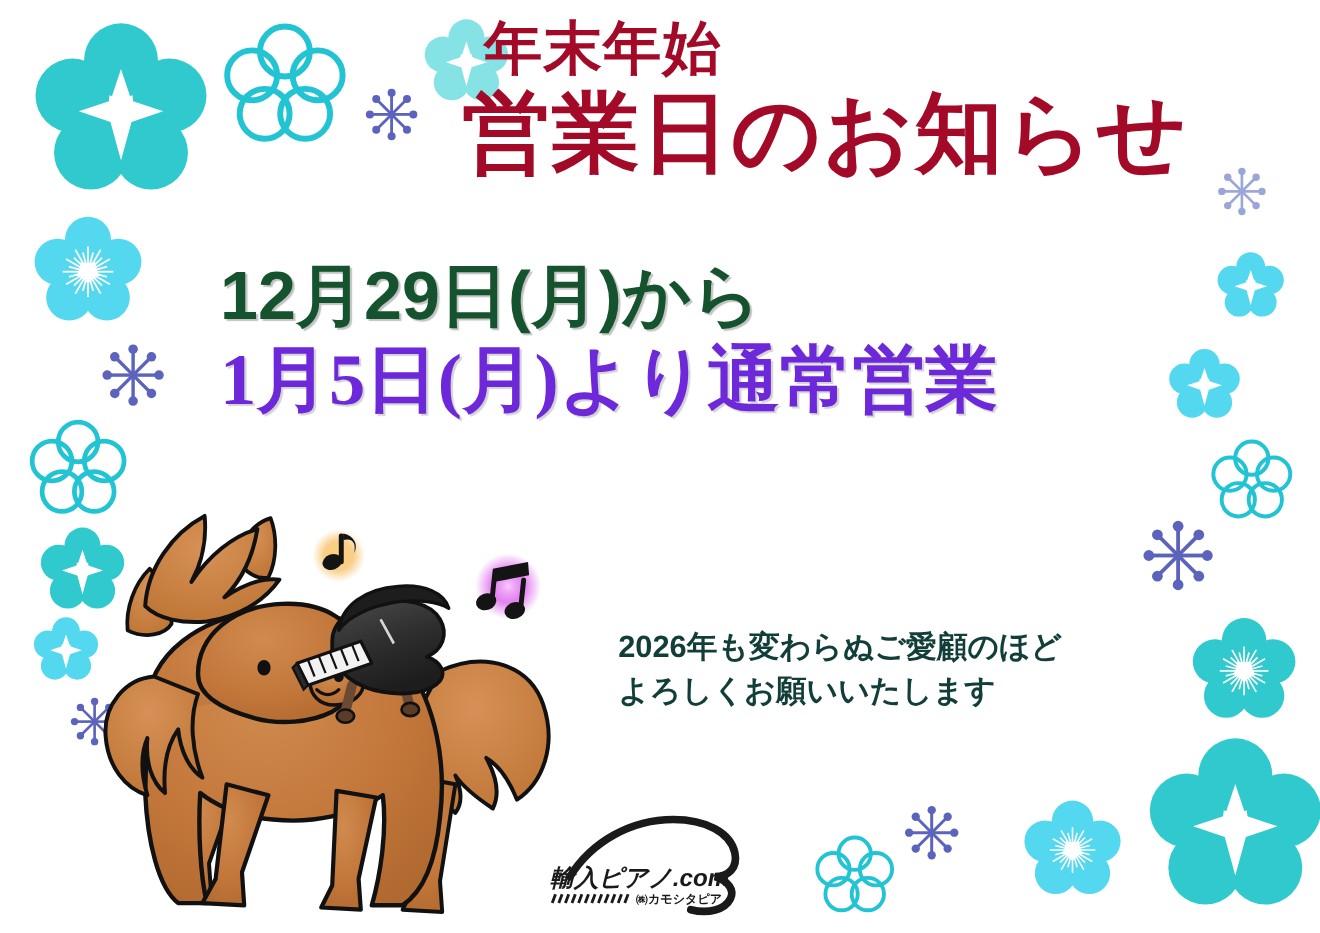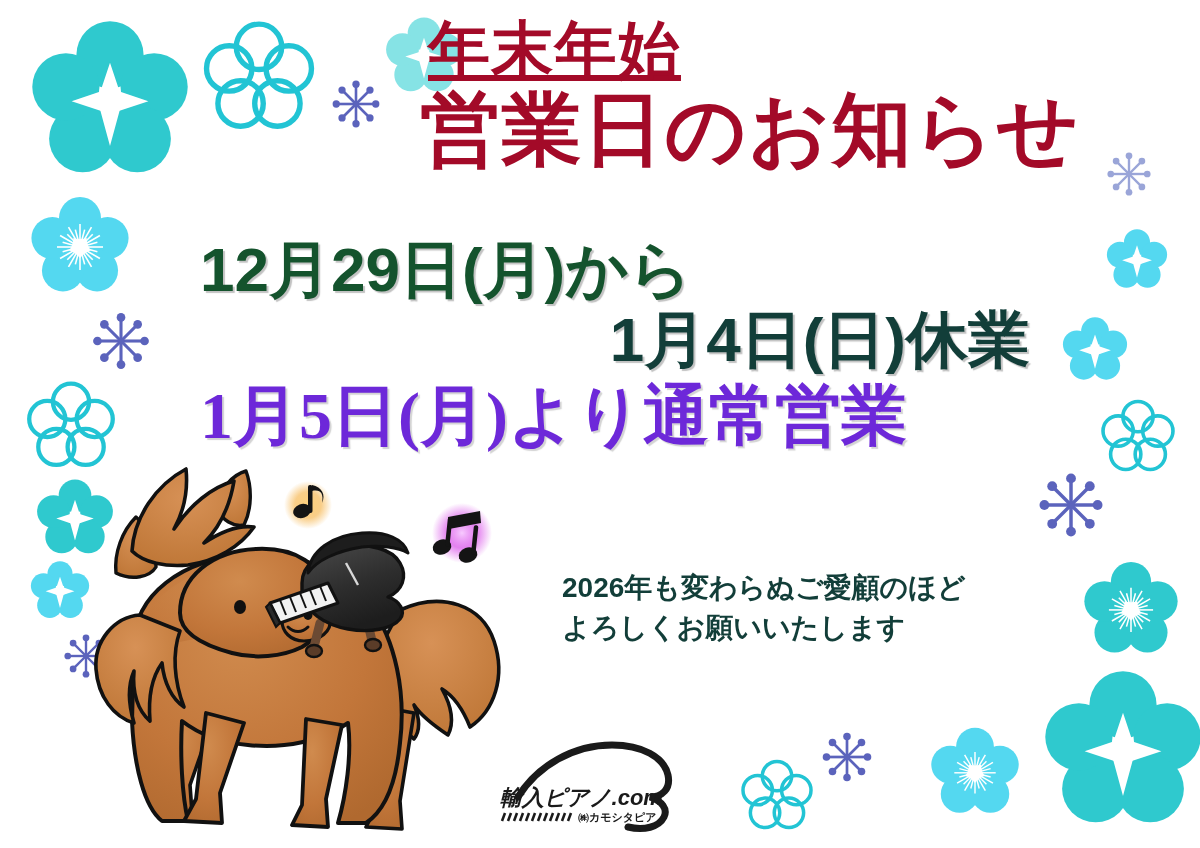--- a/index.html
+++ b/index.html
@@ -29,21 +29,21 @@
     width: 720px;
     z-index: 6;
   }
   .title-line {
     font-weight: bold;
     color: #A30A28;
     letter-spacing: 0.02em;
     line-height: 1.02;
     white-space: nowrap;
   }
-  #title-line-1 { font-size: 62px; margin-left: 8px; text-decoration: underline; }
+  #title-line-1 { font-size: 53px; margin-left: 20px; }
   #title-line-2 { font-size: 80px; margin-left: 0px; margin-top: 8px; }
 
   
   #dates-block {
     position: absolute;
     left: 200px;
     top: 238px;
     width: 830px;
     z-index: 6;
   }
@@ -478,21 +478,20 @@
       </div>
     </div>
 
   <div id="title-block">
     <div class="title-line" id="title-line-1">年末年始</div>
     <div class="title-line" id="title-line-2">営業日のお知らせ</div>
   </div>
 
   <div id="dates-block">
     <div class="date-line" id="date-line-1">12月29日(月)から</div>
-    <div class="date-line" id="date-line-2">1月4日(日)休業</div>
     <div class="date-line" id="date-line-3">
       <span class="red-strong">1月5日(月)</span><span class="blue-strong">より通常営業</span>
     </div>
   </div>
 
   <div id="message-block">
     <div>2026年も変わらぬご愛顧のほど</div>
     <div>よろしくお願いいたします</div>
   </div>
 

